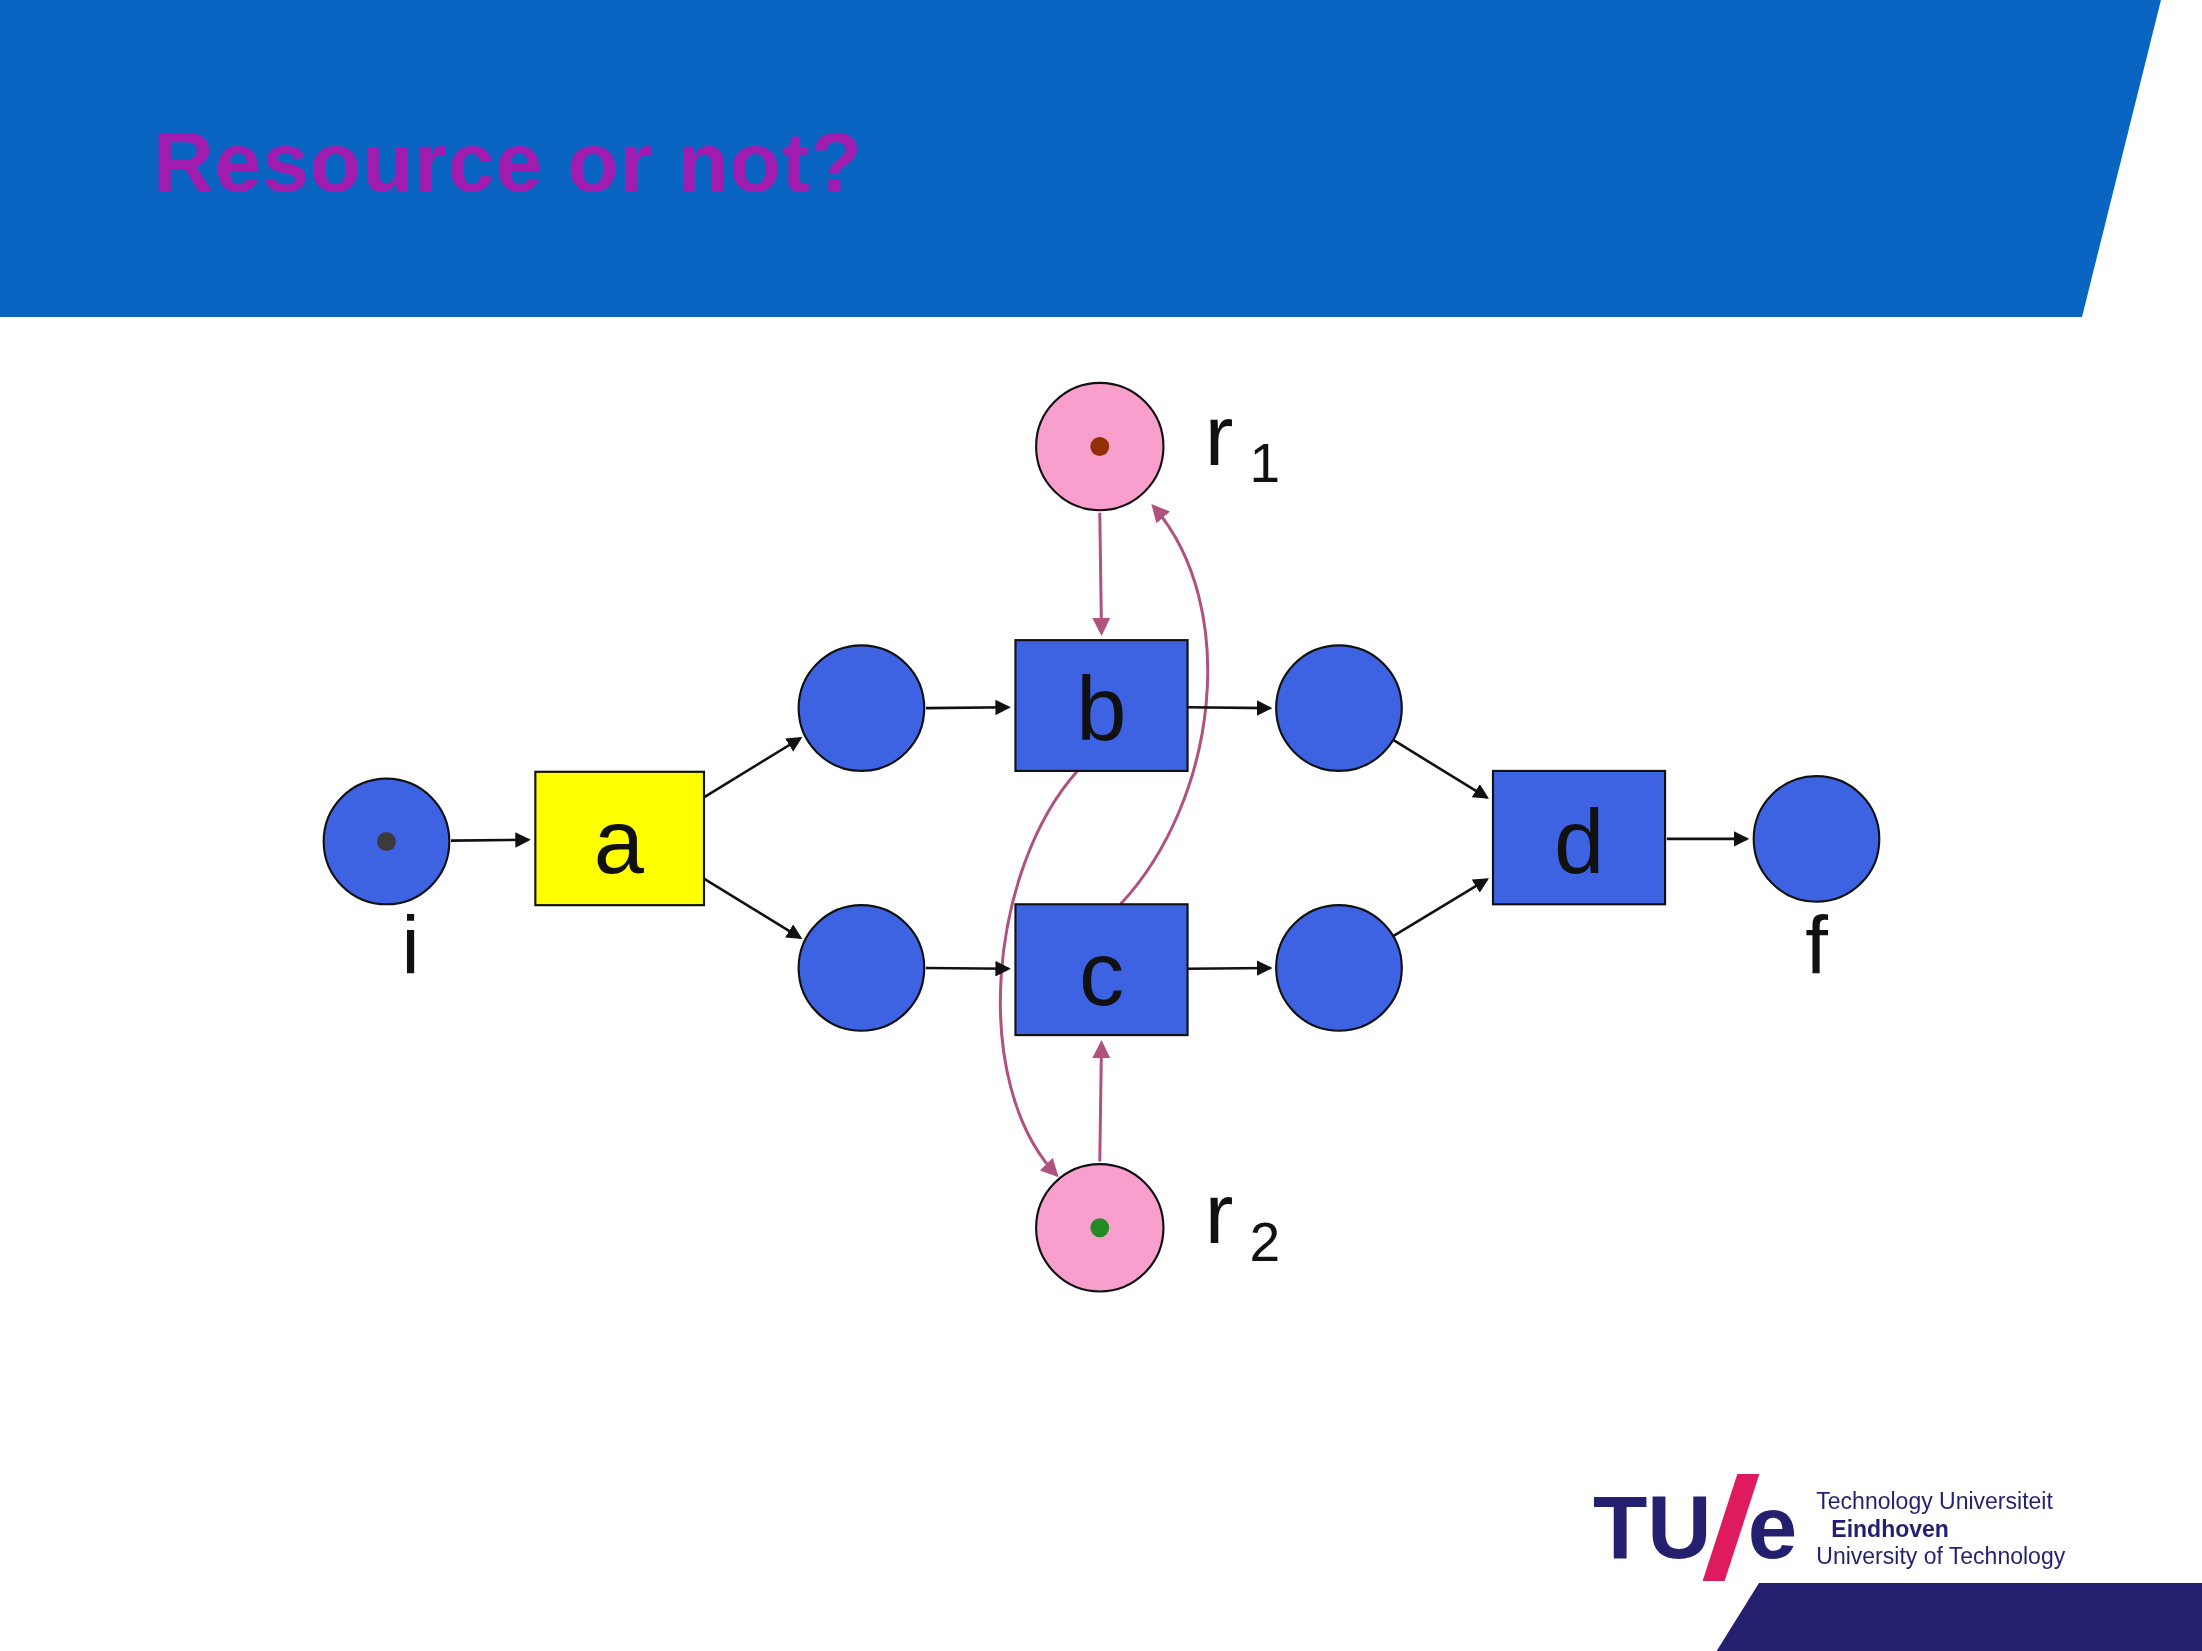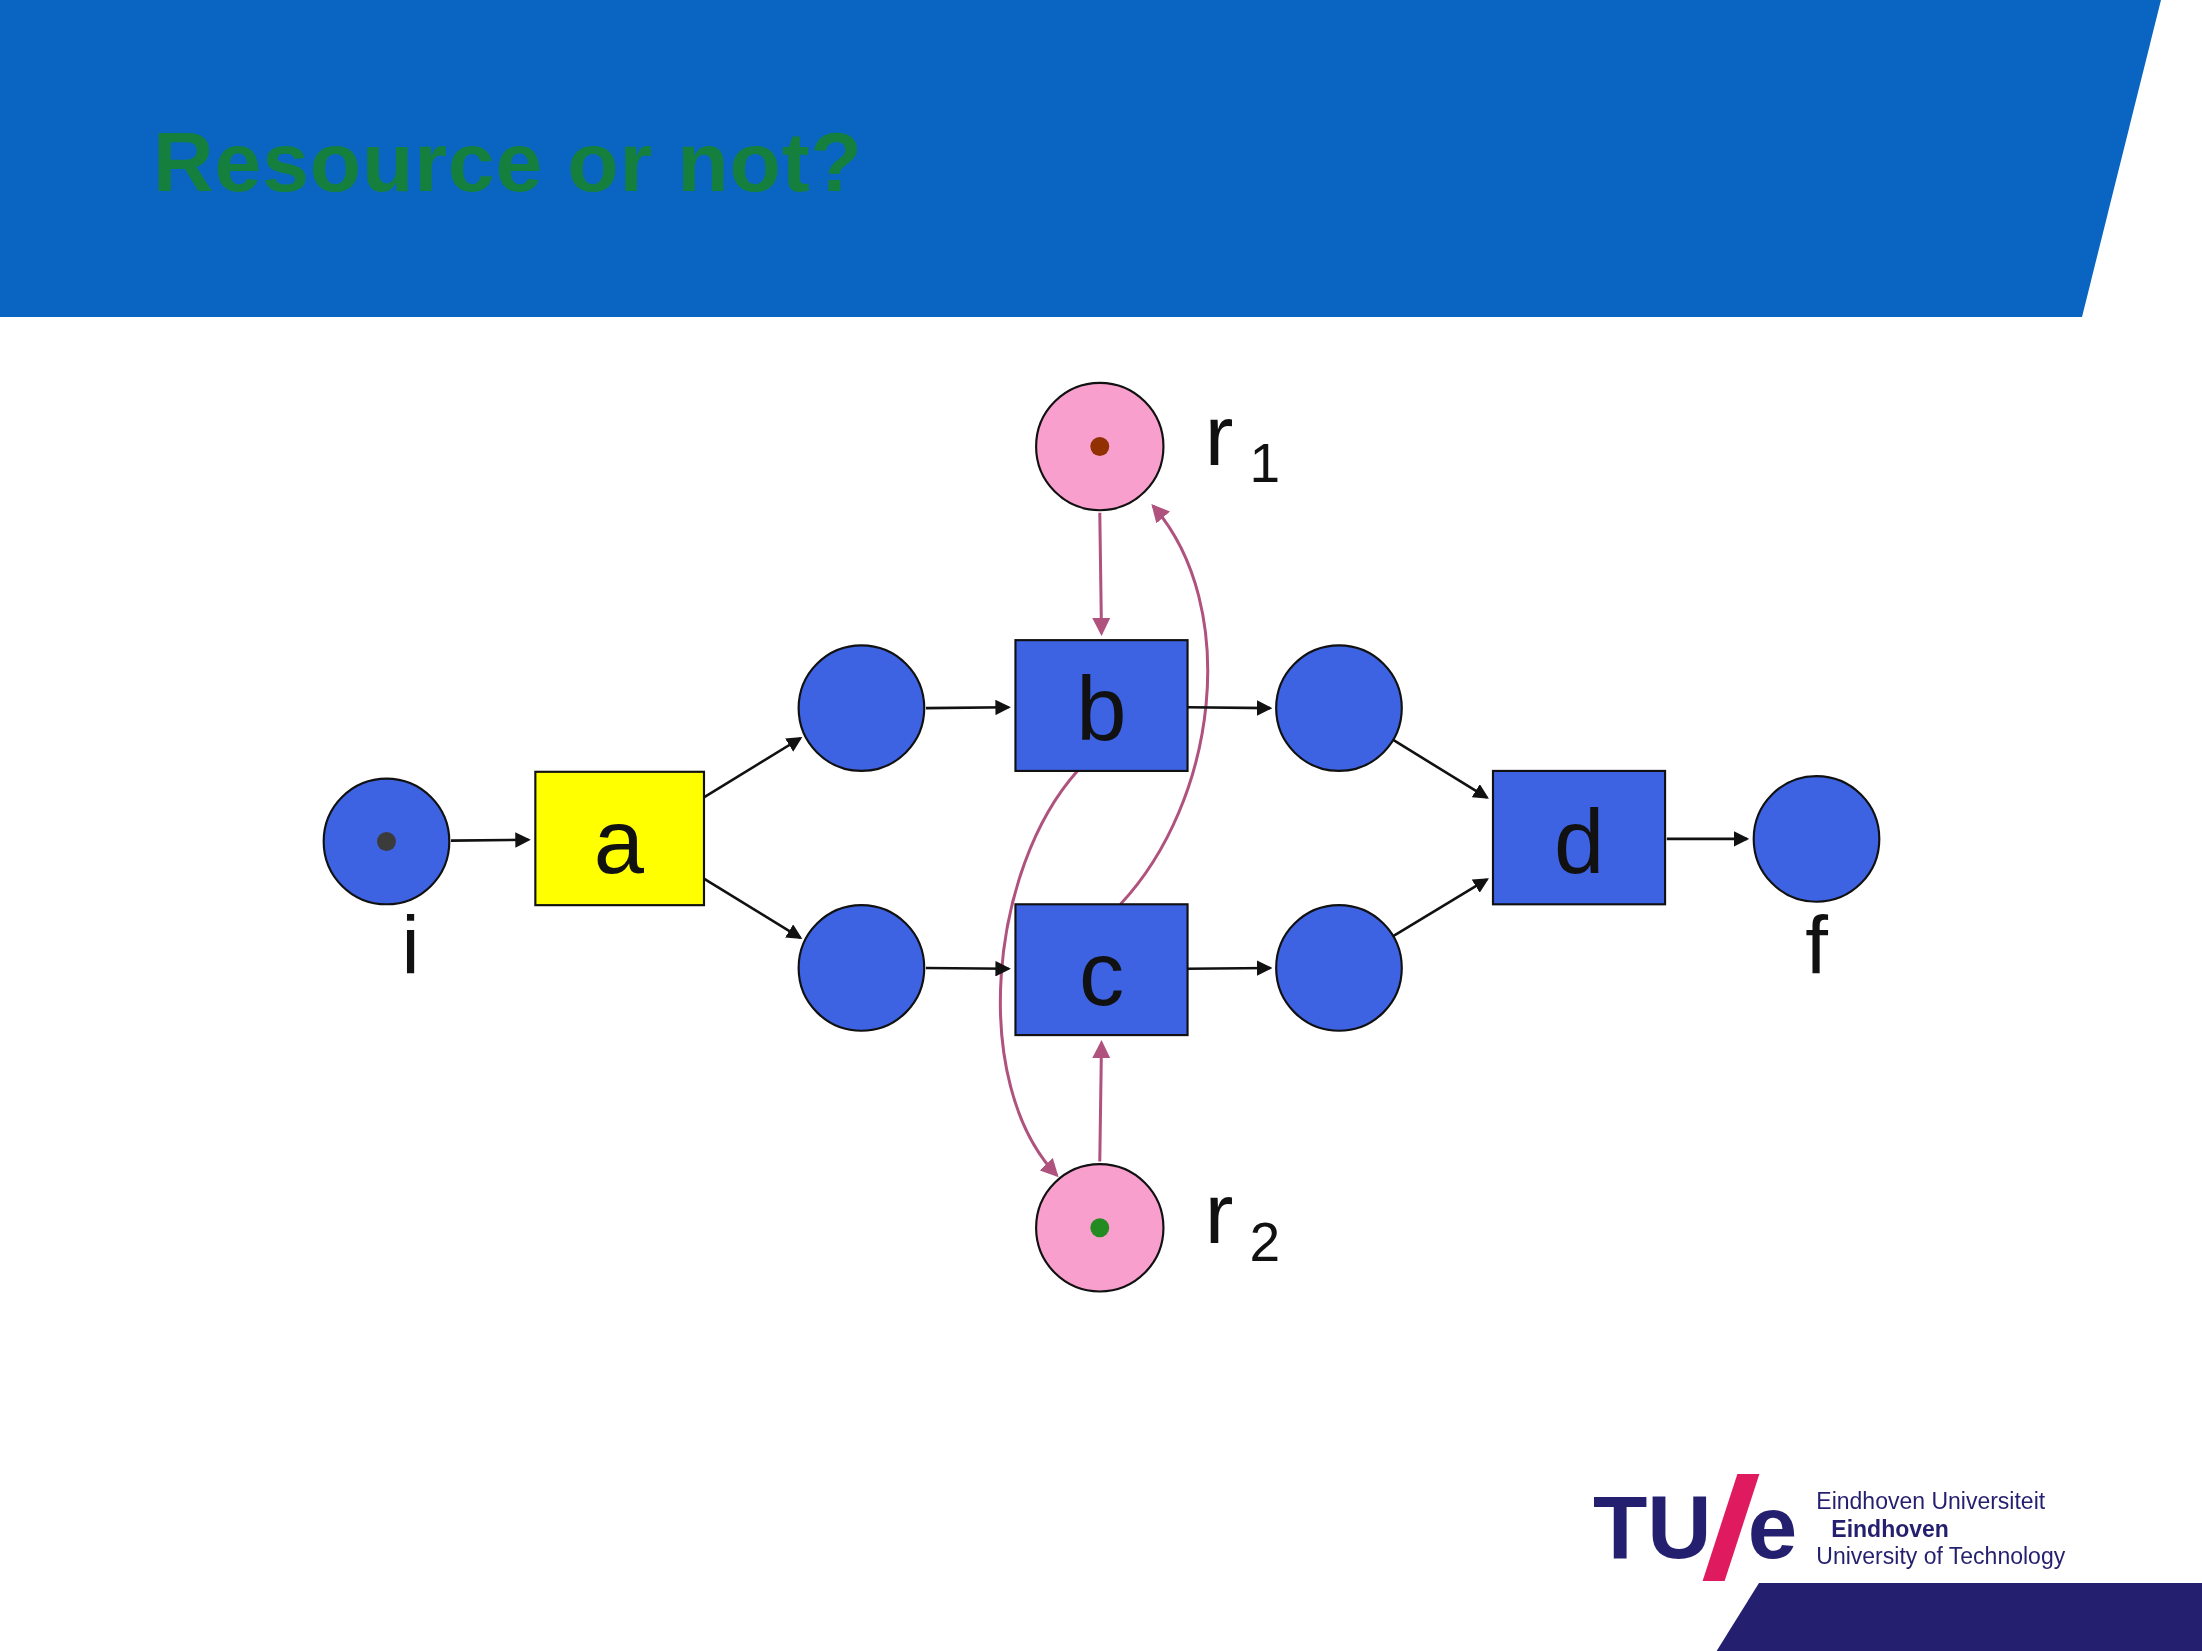--- a/index.html
+++ b/index.html
@@ -12,21 +12,21 @@
   }
   
   #header-band{
     position:absolute;top:0;left:0;
     width:2203px;height:317px;
     background:#0a65c2;
     clip-path:polygon(0 0,2161px 0,2082px 100%,0 100%);
   }
   #page-title{
     position:absolute;left:153px;top:114px;
-    color:#15803d;
+    color:#a21caf;
     font-size:84px;font-weight:bold;
     letter-spacing:0.9px;
   }
   
   #diagram-svg{position:absolute;left:0;top:0;}
   #diagram-svg text{font-family:"Liberation Sans", sans-serif;fill:#111111;}
   
   #footer-bar{
     position:absolute;right:0;bottom:0;
     width:487px;height:69px;
@@ -123,21 +123,21 @@
     <text x="1452" y="1465" font-size="64">2</text>
   </svg>
 
   <div id="logo-block">
     <div id="logo-glyphs">
       <span class="logo-letter">TU</span>
       <span id="logo-slash"></span>
       <span class="logo-letter">e</span>
     </div>
     <div id="logo-text">
-      <div>Eindhoven Universiteit</div>
+      <div>Technology Universiteit</div>
       <div class="logo-text-bold">Eindhoven</div>
       <div>University of Technology</div>
     </div>
   </div>
 
   <div id="footer-bar"></div>
 
 </div>
 
 

